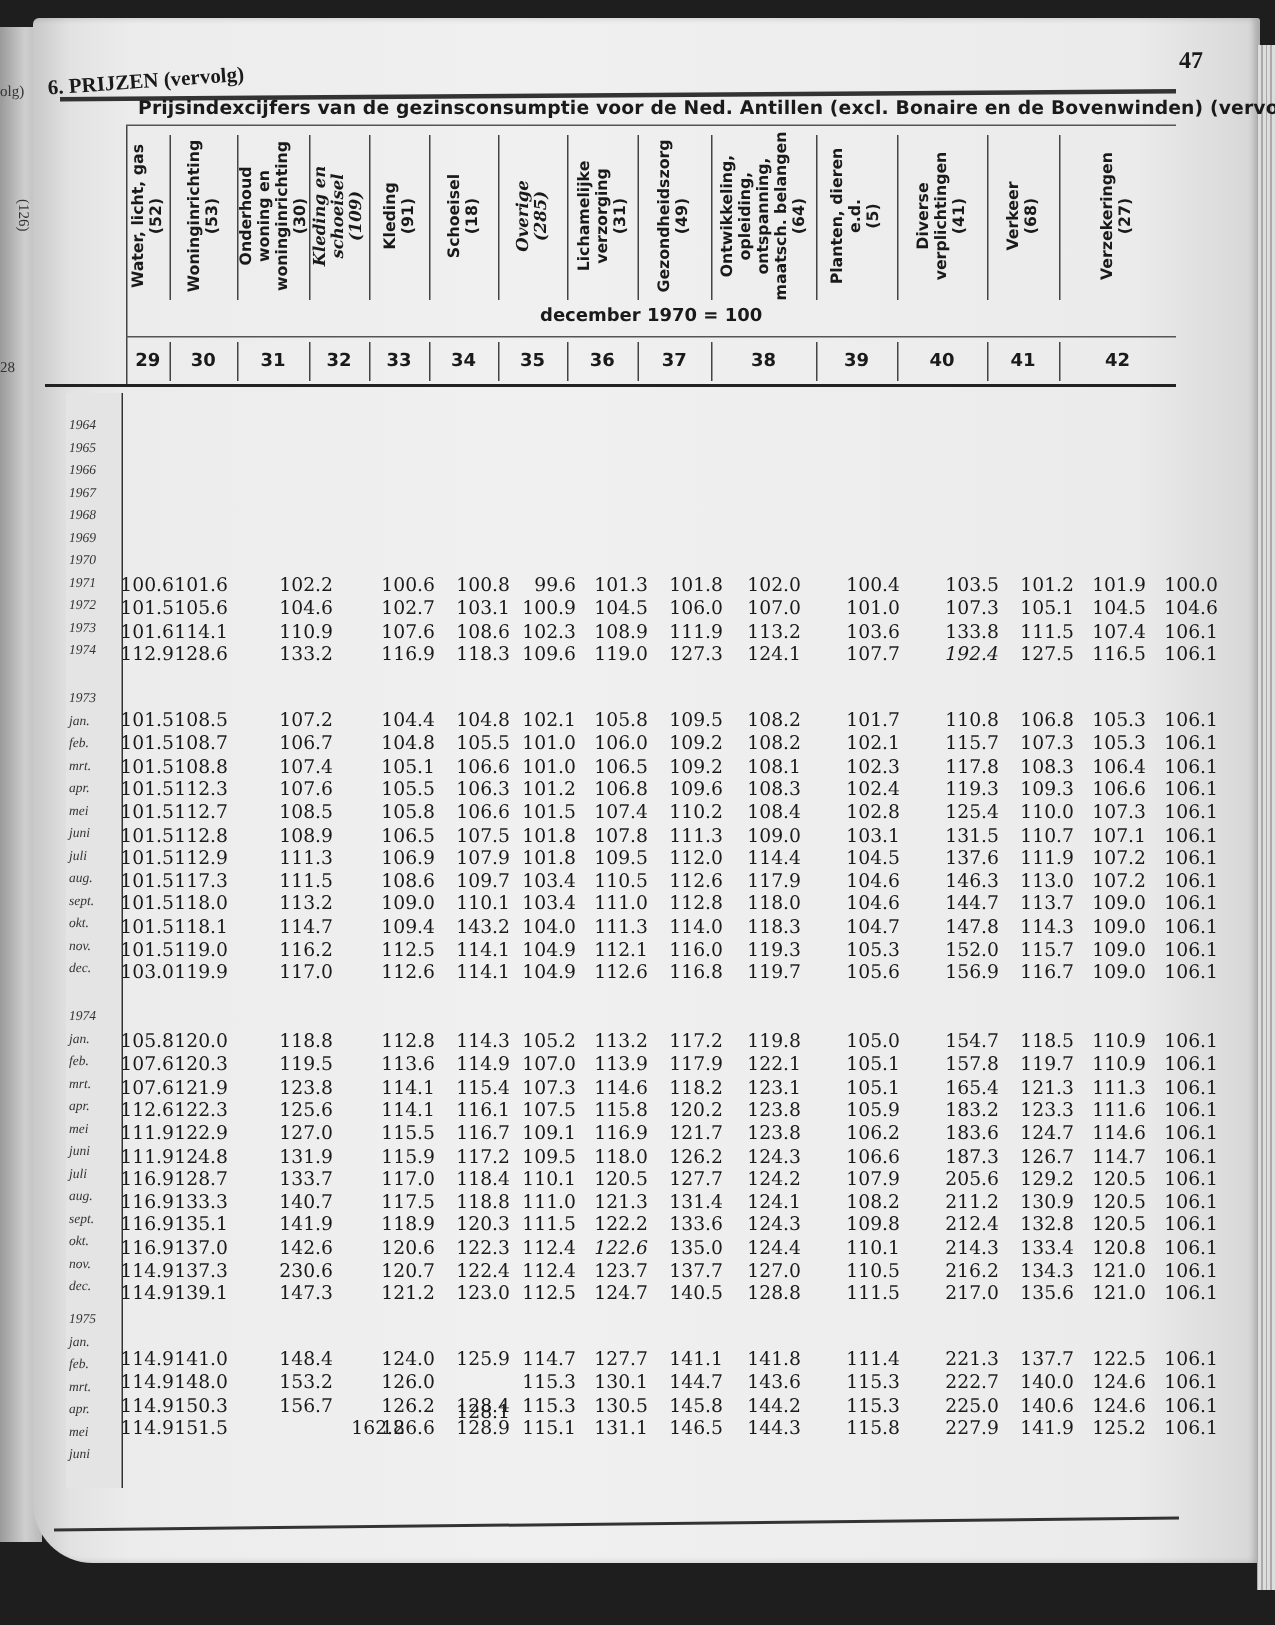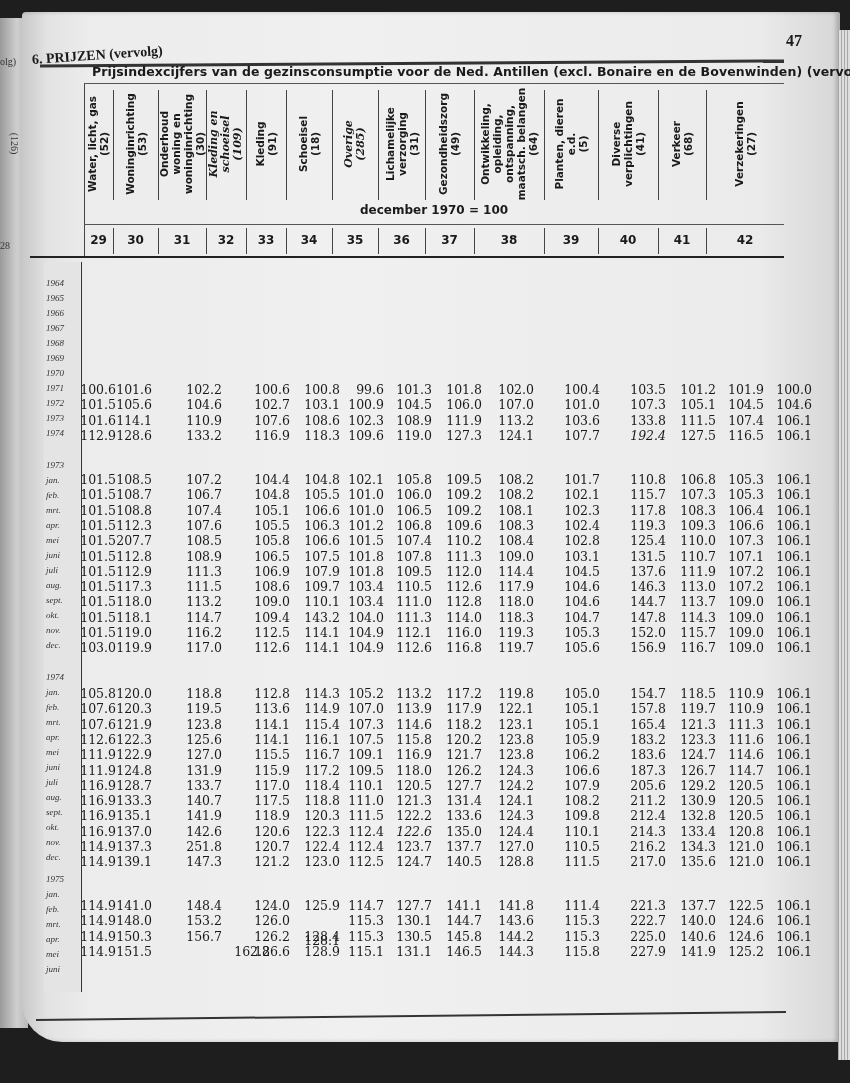--- a/index.html
+++ b/index.html
@@ -403,21 +403,21 @@
       <span style="left: 362px; width: 36px;">109.6</span>
       <span style="left: 414px; width: 36px;">108.3</span>
       <span style="left: 480px; width: 36px;">102.4</span>
       <span style="left: 546px; width: 36px;">119.3</span>
       <span style="left: 596px; width: 36px;">109.3</span>
       <span style="left: 644px; width: 36px;">106.6</span>
       <span style="left: 692px; width: 36px;">106.1</span>
     </div>
     <div class="row" style="top: 533.2px;">
       <span style="left: -4px; width: 36px;">101.5</span>
-      <span style="left: 32px; width: 36px;">207.7</span>
+      <span style="left: 32px; width: 36px;">112.7</span>
       <span style="left: 102px; width: 36px;">108.5</span>
       <span style="left: 170px; width: 36px;">105.8</span>
       <span style="left: 220px; width: 36px;">106.6</span>
       <span style="left: 264px; width: 36px;">101.5</span>
       <span style="left: 312px; width: 36px;">107.4</span>
       <span style="left: 362px; width: 36px;">110.2</span>
       <span style="left: 414px; width: 36px;">108.4</span>
       <span style="left: 480px; width: 36px;">102.8</span>
       <span style="left: 546px; width: 36px;">125.4</span>
       <span style="left: 596px; width: 36px;">110.0</span>
@@ -692,21 +692,21 @@
       <span style="left: 414px; width: 36px;">124.4</span>
       <span style="left: 480px; width: 36px;">110.1</span>
       <span style="left: 546px; width: 36px;">214.3</span>
       <span style="left: 596px; width: 36px;">133.4</span>
       <span style="left: 644px; width: 36px;">120.8</span>
       <span style="left: 692px; width: 36px;">106.1</span>
     </div>
     <div class="row" style="top: 839px;">
       <span style="left: -4px; width: 36px;">114.9</span>
       <span style="left: 32px; width: 36px;">137.3</span>
-      <span style="left: 102px; width: 36px;">251.8</span>
+      <span style="left: 102px; width: 36px;">230.6</span>
       <span style="left: 170px; width: 36px;">120.7</span>
       <span style="left: 220px; width: 36px;">122.4</span>
       <span style="left: 264px; width: 36px;">112.4</span>
       <span style="left: 312px; width: 36px;">123.7</span>
       <span style="left: 362px; width: 36px;">137.7</span>
       <span style="left: 414px; width: 36px;">127.0</span>
       <span style="left: 480px; width: 36px;">110.5</span>
       <span style="left: 546px; width: 36px; text-align: center;">216.2</span>
       <span style="left: 596px; width: 36px;">134.3</span>
       <span style="left: 644px; width: 36px;">121.0</span>

